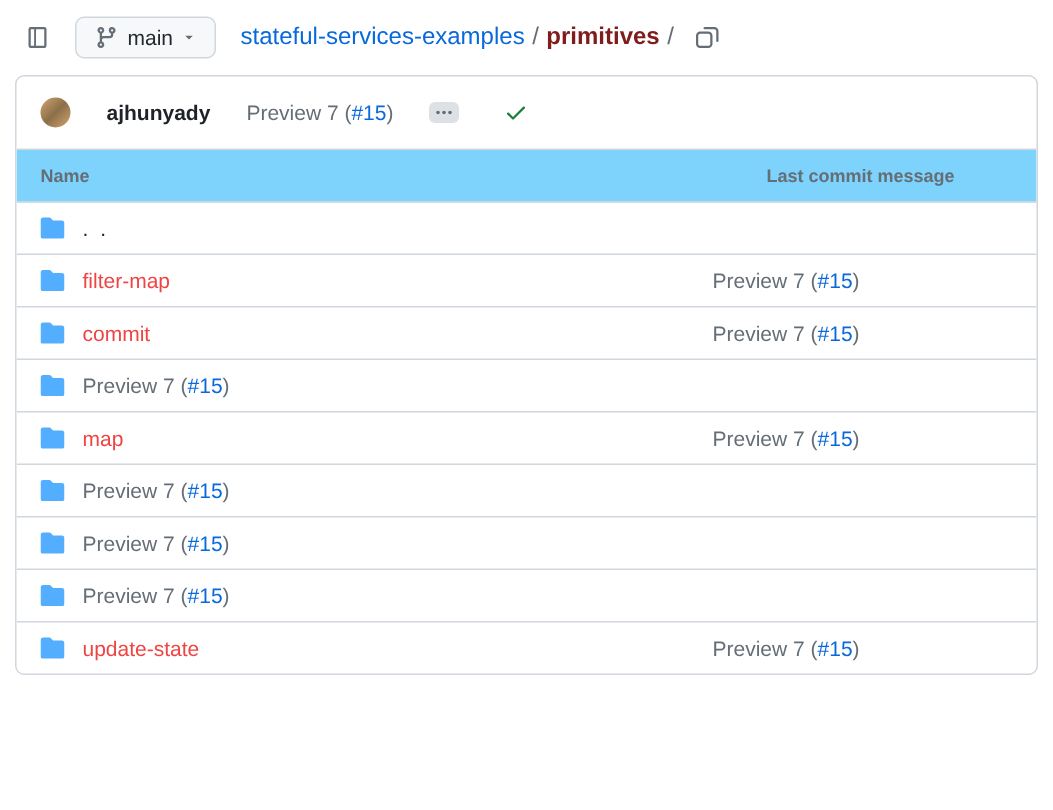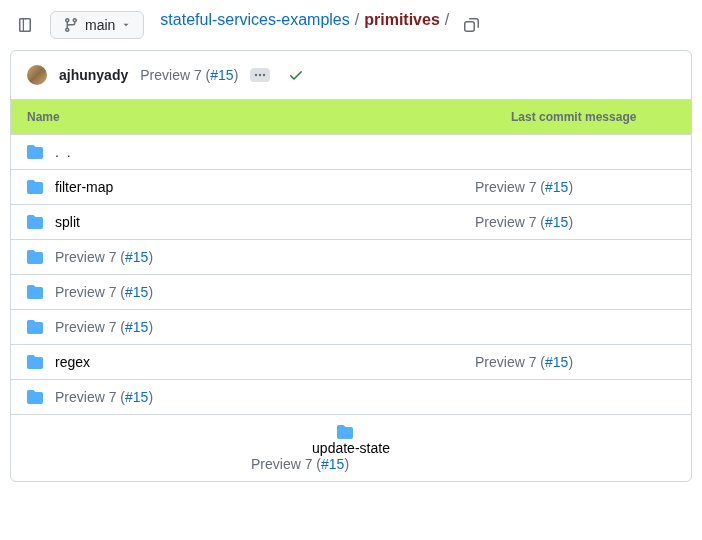--- a/index.html
+++ b/index.html
@@ -33,21 +33,21 @@
     background: #f6f8fa;
     border: 1px solid #d0d7de;
     border-radius: 6px;
     padding: 5px 12px;
     font-size: 14px;
     cursor: pointer;
     color: #24292f;
   }
   .breadcrumb {
     display: flex;
-    align-items: flex-start;
+    align-items: center;
     gap: 2px;
     font-size: 16px;
     margin-left: 6px;
     flex: 1;
     min-width: 0;
   }
   .breadcrumb a {
     color: #0969da;
     text-decoration: none;
   }
@@ -72,21 +72,21 @@
     margin: 0 10px 10px 10px;
     border: 1px solid #d0d7de;
     border-radius: 6px;
     overflow: hidden;
   }
   .commit-row {
     display: flex;
     align-items: center;
     padding: 14px 16px;
     border-bottom: 1px solid #d0d7de;
-    gap: 12px;
+    gap: 24px;
     font-size: 14px;
   }
   .avatar {
     width: 20px;
     height: 20px;
     border-radius: 50%;
     background: linear-gradient(135deg,#d4a574,#8b6f47,#d4a574);
   }
   .author {
     font-weight: 600;
@@ -108,47 +108,47 @@
     cursor: pointer;
   }
   .check {
     color: #1a7f37;
     display: inline-flex;
     margin-left: 6px;
   }
   .file-header {
     display: flex;
     padding: 10px 16px;
-    background: #bef264;
+    background: #7dd3fc;
     border-bottom: 1px solid #d0d7de;
     font-size: 12px;
     color: #656d76;
     font-weight: 600;
   }
   .col-name { flex: 1; }
   .col-msg { width: 200px; text-align: left; padding-left: 36px; }
   .file-row {
     display: flex;
     align-items: center;
     padding: 9px 16px;
     border-bottom: 1px solid #d0d7de;
     font-size: 14px;
   }
-  .file-row:last-child { border-bottom: none; flex-direction: column; }
+  .file-row:last-child { border-bottom: none; }
   .folder-icon {
     color: #54aeff;
     margin-right: 12px;
     display: inline-flex;
   }
   .file-name {
     flex: 1;
     color: #1f2328;
   }
   .file-name a {
-    color: #000000;
+    color: #ef4444;
     text-decoration: none;
   }
   .file-commit {
     width: 200px;
     color: #656d76;
   }
   .file-commit .pr {
     color: #0969da;
   }
   svg { display: block; }
@@ -229,54 +229,54 @@
         </span>
         <div class="file-name"><a href="#">filter-map</a></div>
         <div class="file-commit"><span>Preview 7 (</span><span class="pr">#15</span><span>)</span></div>
       </div>
       <div class="file-row">
         <span class="folder-icon">
           <svg width="16" height="16" viewBox="0 0 16 16" fill="#54aeff">
             <path d="M1.75 1h4.19c.32 0 .63.13.85.36L8.38 3h5.87C15.22 3 16 3.78 16 4.75v8.5A1.75 1.75 0 0 1 14.25 15H1.75A1.75 1.75 0 0 1 0 13.25V2.75C0 1.78.78 1 1.75 1z"></path>
           </svg>
         </span>
-        <div class="file-name"><a href="#">split</a></div>
-        <div class="file-commit"><span>Preview 7 (</span><span class="pr">#15</span><span>)</span></div>
-      </div>
-      <div class="file-row">
-        <span class="folder-icon">
-          <svg width="16" height="16" viewBox="0 0 16 16" fill="#54aeff">
-            <path d="M1.75 1h4.19c.32 0 .63.13.85.36L8.38 3h5.87C15.22 3 16 3.78 16 4.75v8.5A1.75 1.75 0 0 1 14.25 15H1.75A1.75 1.75 0 0 1 0 13.25V2.75C0 1.78.78 1 1.75 1z"></path>
-          </svg>
-        </span>
-        <div class="file-commit"><span>Preview 7 (</span><span class="pr">#15</span><span>)</span></div>
-      </div>
-      <div class="file-row">
-        <span class="folder-icon">
-          <svg width="16" height="16" viewBox="0 0 16 16" fill="#54aeff">
-            <path d="M1.75 1h4.19c.32 0 .63.13.85.36L8.38 3h5.87C15.22 3 16 3.78 16 4.75v8.5A1.75 1.75 0 0 1 14.25 15H1.75A1.75 1.75 0 0 1 0 13.25V2.75C0 1.78.78 1 1.75 1z"></path>
-          </svg>
-        </span>
-        <div class="file-commit"><span>Preview 7 (</span><span class="pr">#15</span><span>)</span></div>
-      </div>
-      <div class="file-row">
-        <span class="folder-icon">
-          <svg width="16" height="16" viewBox="0 0 16 16" fill="#54aeff">
-            <path d="M1.75 1h4.19c.32 0 .63.13.85.36L8.38 3h5.87C15.22 3 16 3.78 16 4.75v8.5A1.75 1.75 0 0 1 14.25 15H1.75A1.75 1.75 0 0 1 0 13.25V2.75C0 1.78.78 1 1.75 1z"></path>
-          </svg>
-        </span>
-        <div class="file-commit"><span>Preview 7 (</span><span class="pr">#15</span><span>)</span></div>
-      </div>
-      <div class="file-row">
-        <span class="folder-icon">
-          <svg width="16" height="16" viewBox="0 0 16 16" fill="#54aeff">
-            <path d="M1.75 1h4.19c.32 0 .63.13.85.36L8.38 3h5.87C15.22 3 16 3.78 16 4.75v8.5A1.75 1.75 0 0 1 14.25 15H1.75A1.75 1.75 0 0 1 0 13.25V2.75C0 1.78.78 1 1.75 1z"></path>
-          </svg>
-        </span>
-        <div class="file-name"><a href="#">regex</a></div>
+        <div class="file-name"><a href="#">commit</a></div>
+        <div class="file-commit"><span>Preview 7 (</span><span class="pr">#15</span><span>)</span></div>
+      </div>
+      <div class="file-row">
+        <span class="folder-icon">
+          <svg width="16" height="16" viewBox="0 0 16 16" fill="#54aeff">
+            <path d="M1.75 1h4.19c.32 0 .63.13.85.36L8.38 3h5.87C15.22 3 16 3.78 16 4.75v8.5A1.75 1.75 0 0 1 14.25 15H1.75A1.75 1.75 0 0 1 0 13.25V2.75C0 1.78.78 1 1.75 1z"></path>
+          </svg>
+        </span>
+        <div class="file-commit"><span>Preview 7 (</span><span class="pr">#15</span><span>)</span></div>
+      </div>
+      <div class="file-row">
+        <span class="folder-icon">
+          <svg width="16" height="16" viewBox="0 0 16 16" fill="#54aeff">
+            <path d="M1.75 1h4.19c.32 0 .63.13.85.36L8.38 3h5.87C15.22 3 16 3.78 16 4.75v8.5A1.75 1.75 0 0 1 14.25 15H1.75A1.75 1.75 0 0 1 0 13.25V2.75C0 1.78.78 1 1.75 1z"></path>
+          </svg>
+        </span>
+        <div class="file-name"><a href="#">map</a></div>
+        <div class="file-commit"><span>Preview 7 (</span><span class="pr">#15</span><span>)</span></div>
+      </div>
+      <div class="file-row">
+        <span class="folder-icon">
+          <svg width="16" height="16" viewBox="0 0 16 16" fill="#54aeff">
+            <path d="M1.75 1h4.19c.32 0 .63.13.85.36L8.38 3h5.87C15.22 3 16 3.78 16 4.75v8.5A1.75 1.75 0 0 1 14.25 15H1.75A1.75 1.75 0 0 1 0 13.25V2.75C0 1.78.78 1 1.75 1z"></path>
+          </svg>
+        </span>
+        <div class="file-commit"><span>Preview 7 (</span><span class="pr">#15</span><span>)</span></div>
+      </div>
+      <div class="file-row">
+        <span class="folder-icon">
+          <svg width="16" height="16" viewBox="0 0 16 16" fill="#54aeff">
+            <path d="M1.75 1h4.19c.32 0 .63.13.85.36L8.38 3h5.87C15.22 3 16 3.78 16 4.75v8.5A1.75 1.75 0 0 1 14.25 15H1.75A1.75 1.75 0 0 1 0 13.25V2.75C0 1.78.78 1 1.75 1z"></path>
+          </svg>
+        </span>
         <div class="file-commit"><span>Preview 7 (</span><span class="pr">#15</span><span>)</span></div>
       </div>
       <div class="file-row">
         <span class="folder-icon">
           <svg width="16" height="16" viewBox="0 0 16 16" fill="#54aeff">
             <path d="M1.75 1h4.19c.32 0 .63.13.85.36L8.38 3h5.87C15.22 3 16 3.78 16 4.75v8.5A1.75 1.75 0 0 1 14.25 15H1.75A1.75 1.75 0 0 1 0 13.25V2.75C0 1.78.78 1 1.75 1z"></path>
           </svg>
         </span>
         <div class="file-commit"><span>Preview 7 (</span><span class="pr">#15</span><span>)</span></div>
       </div>

